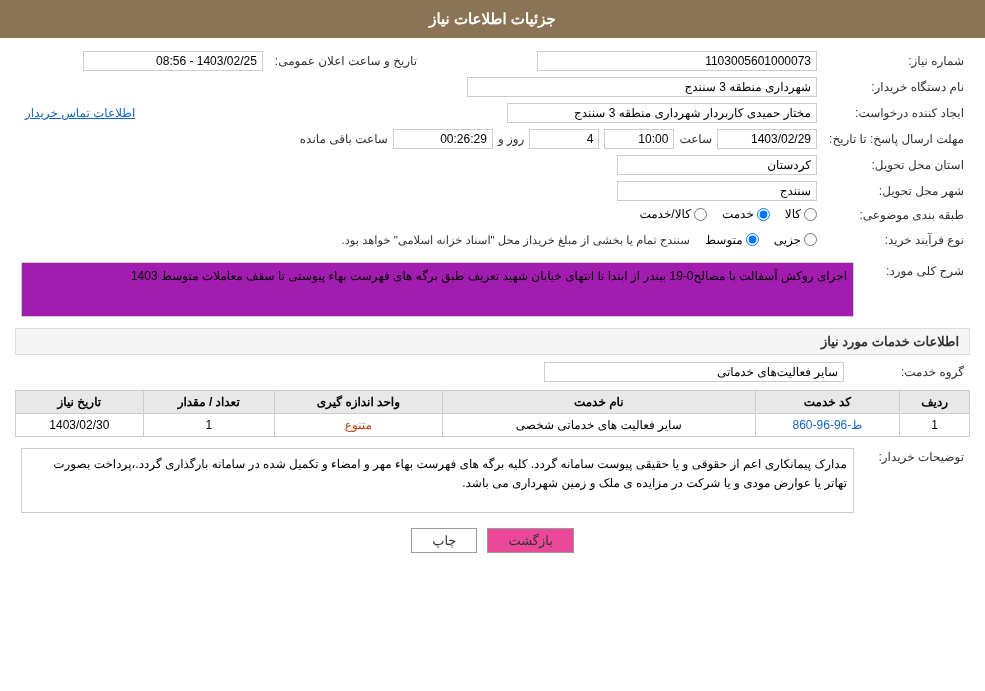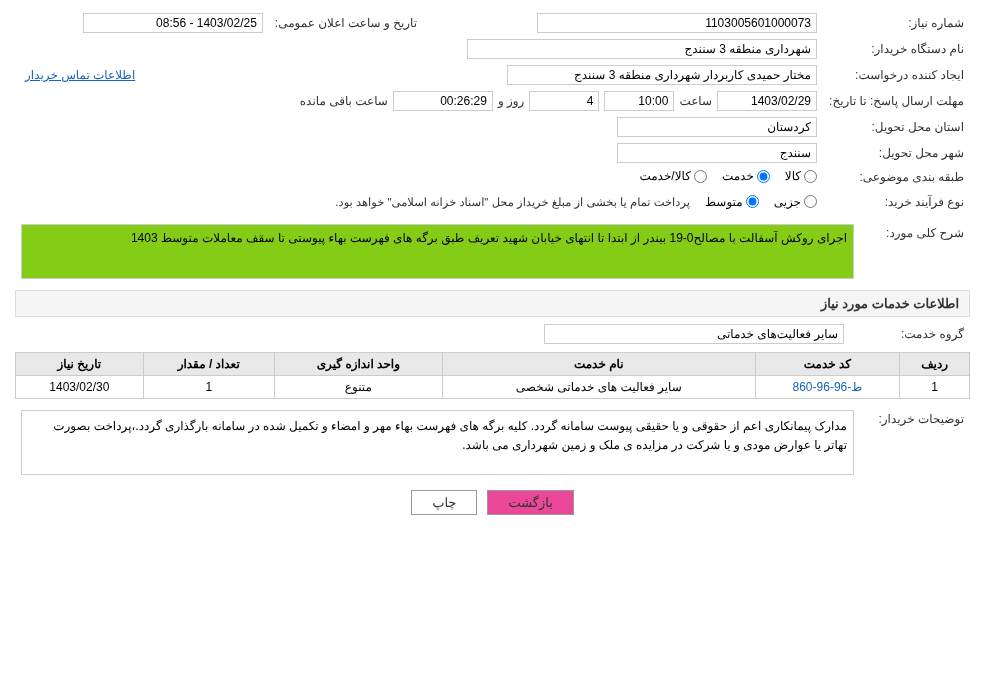--- a/index.html
+++ b/index.html
@@ -76,21 +76,21 @@
       gap: 15px;
       align-items: center;
     }
     .radio-item {
       display: inline-flex;
       align-items: center;
       gap: 3px;
     }
     .description-box {
       border: 1px solid #ccc;
-      background: #84cc16;
+      background: #a21caf;
       padding: 6px;
       min-height: 55px;
       width: 100%;
       font-size: 12px;
       font-family: Tahoma, Arial, sans-serif;
       direction: rtl;
       text-align: right;
     }
     .service-table {
       width: 100%;
@@ -159,20 +159,23 @@
       font-size: 11.5px;
       color: #333;
       padding: 3px 0;
     }
   </style>
 </head>
 <body>
 
 <div class="page-wrapper">
 
+  <div class="header-bar">
+    <span>جزئیات اطلاعات نیاز</span>
+  </div>
 
   <div class="content">
 
     <table class="form-table">
       <tbody>
           <tr>
         <td class="label-cell">شماره نیاز:</td>
         <td class="value-cell">
           <input class="input-field input-wide" type="text" readonly="" value="1103005601000073" style="">
         </td>
@@ -255,21 +258,21 @@
             <div class="radio-group">
               <label class="radio-item">
                 <input type="radio" name="process" style=""> 
                     <span>جزیی</span>
               </label>
               <label class="radio-item">
                 <input type="radio" name="process" checked="" style=""> 
                     <span>متوسط</span>
               </label>
             </div>
-            <span class="process-note" style="margin-right:10px;">پرداخت تمام یا بخشی از مبلغ خریداز محل "اسناد خزانه اسلامی" خواهد بود.</span>
+            <span class="process-note" style="margin-right:10px;">سنندج تمام یا بخشی از مبلغ خریداز محل "اسناد خزانه اسلامی" خواهد بود.</span>
           </div>
         </td>
       </tr>
     </tbody>
       </table>
 
     <table class="form-table" style="margin-top:6px;">
       <tbody>
           <tr>
         <td class="label-cell" style="vertical-align:top; padding-top:5px; width:110px;">شرح کلی مورد:</td>
@@ -302,21 +305,21 @@
           <th>واحد اندازه گیری</th>
           <th>تعداد / مقدار</th>
           <th>تاریخ نیاز</th>
         </tr>
       </thead>
       <tbody id="service-tbody">
       <tr>
       <td>1</td>
       <td style="color:#1565C0;">ط-96-96-860</td>
       <td>سایر فعالیت های خدماتی شخصی</td>
-      <td style="color:#000000;margin-top:20px;">متنوع</td>
+      <td style="color:#c2410c;margin-top:20px;">متنوع</td>
       <td>1</td>
       <td>1403/02/30</td>
     </tr>
         </tbody>
     </table>
 
     <table class="form-table" style="margin-top:8px;">
       <tbody>
           <tr>
         <td class="label-cell" style="vertical-align:top; padding-top:5px; width:110px;">توضیحات خریدار:</td>

